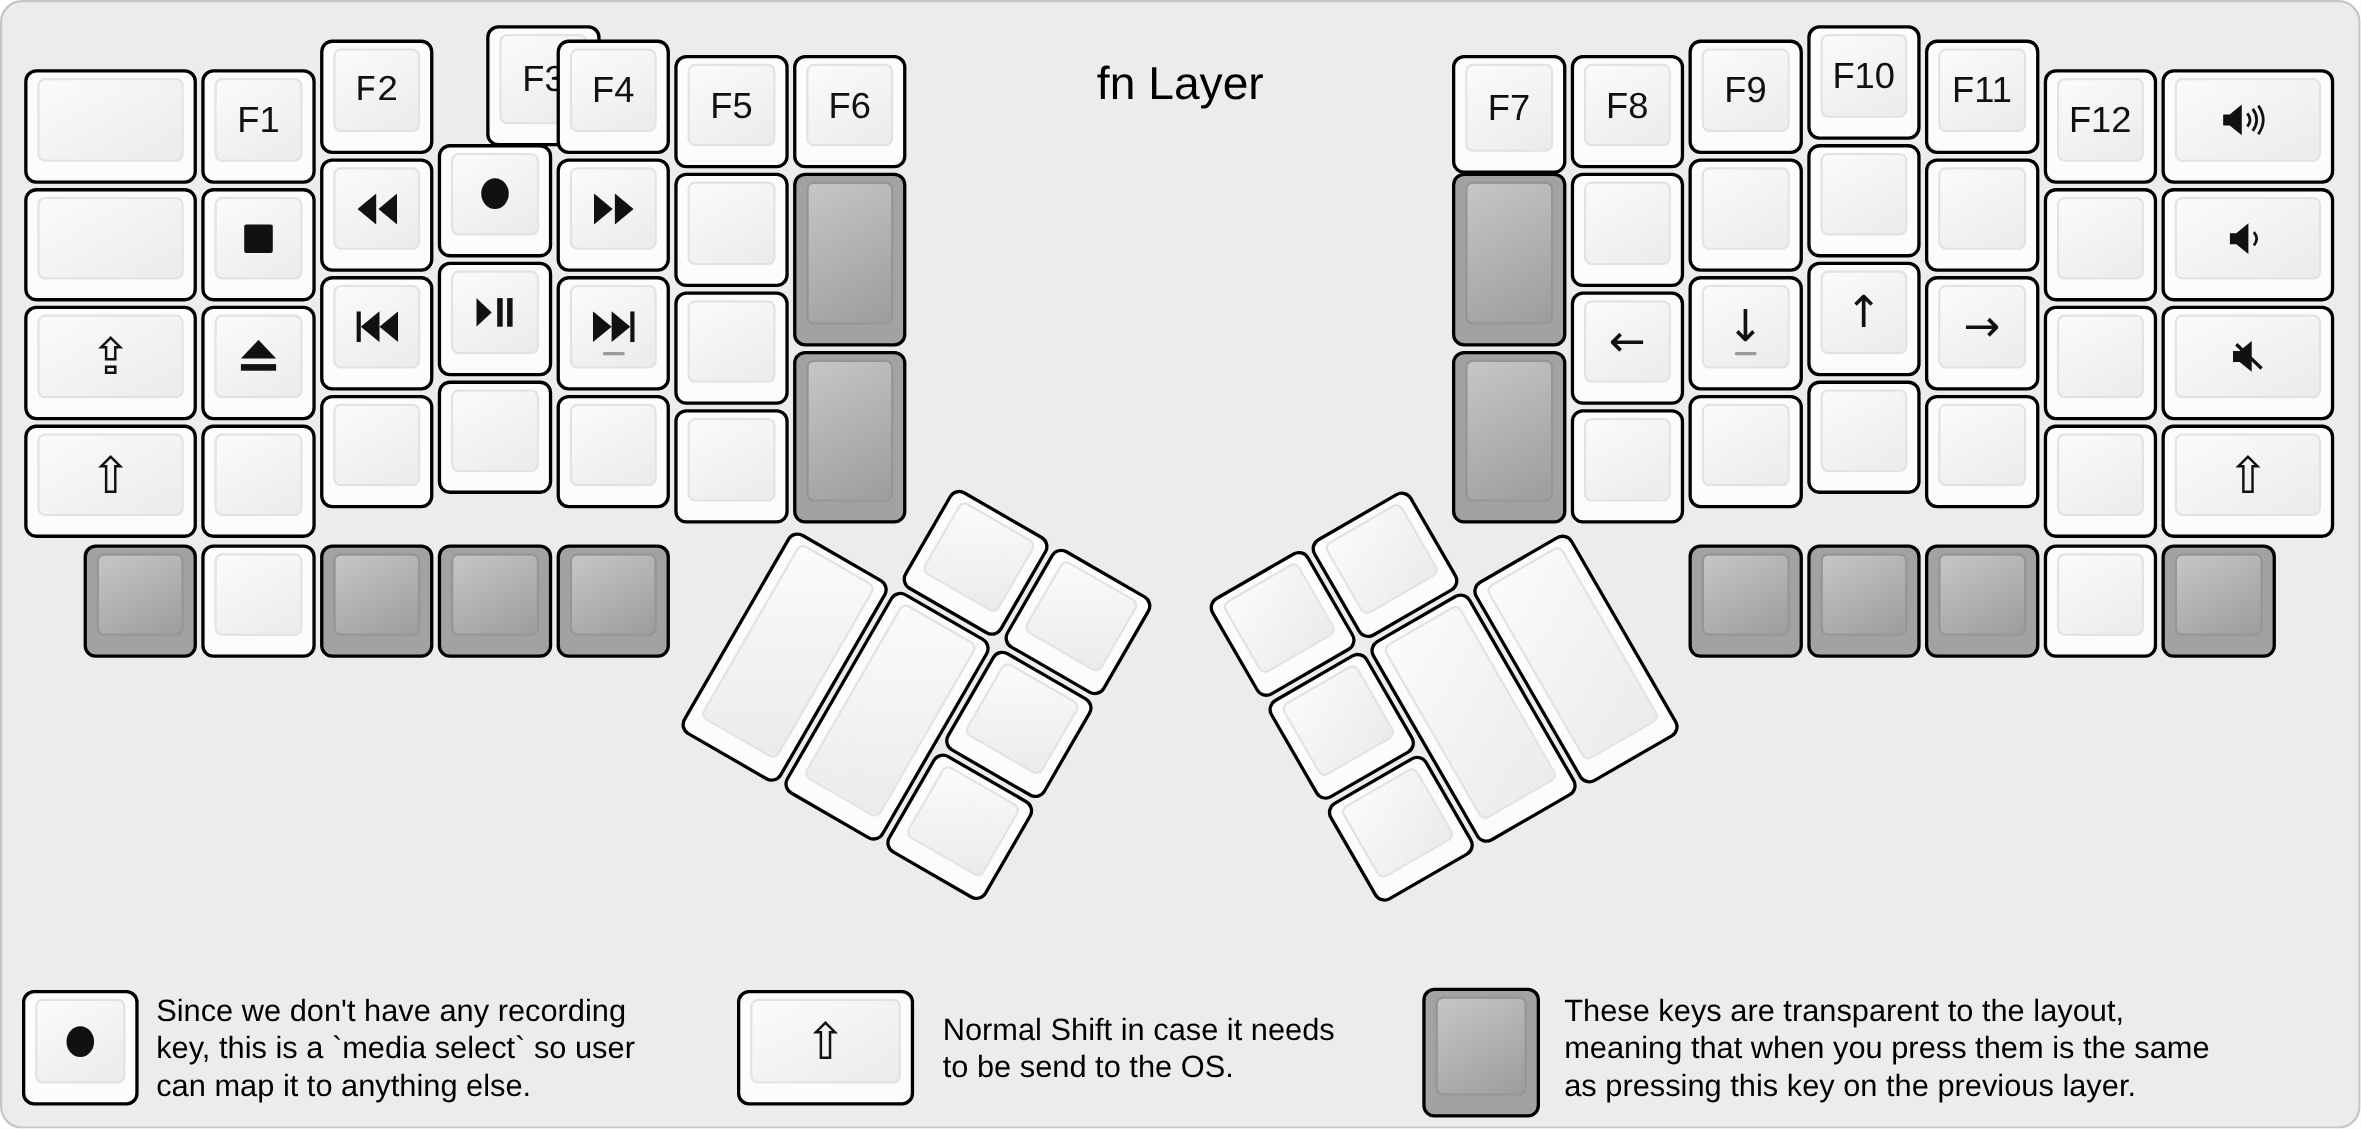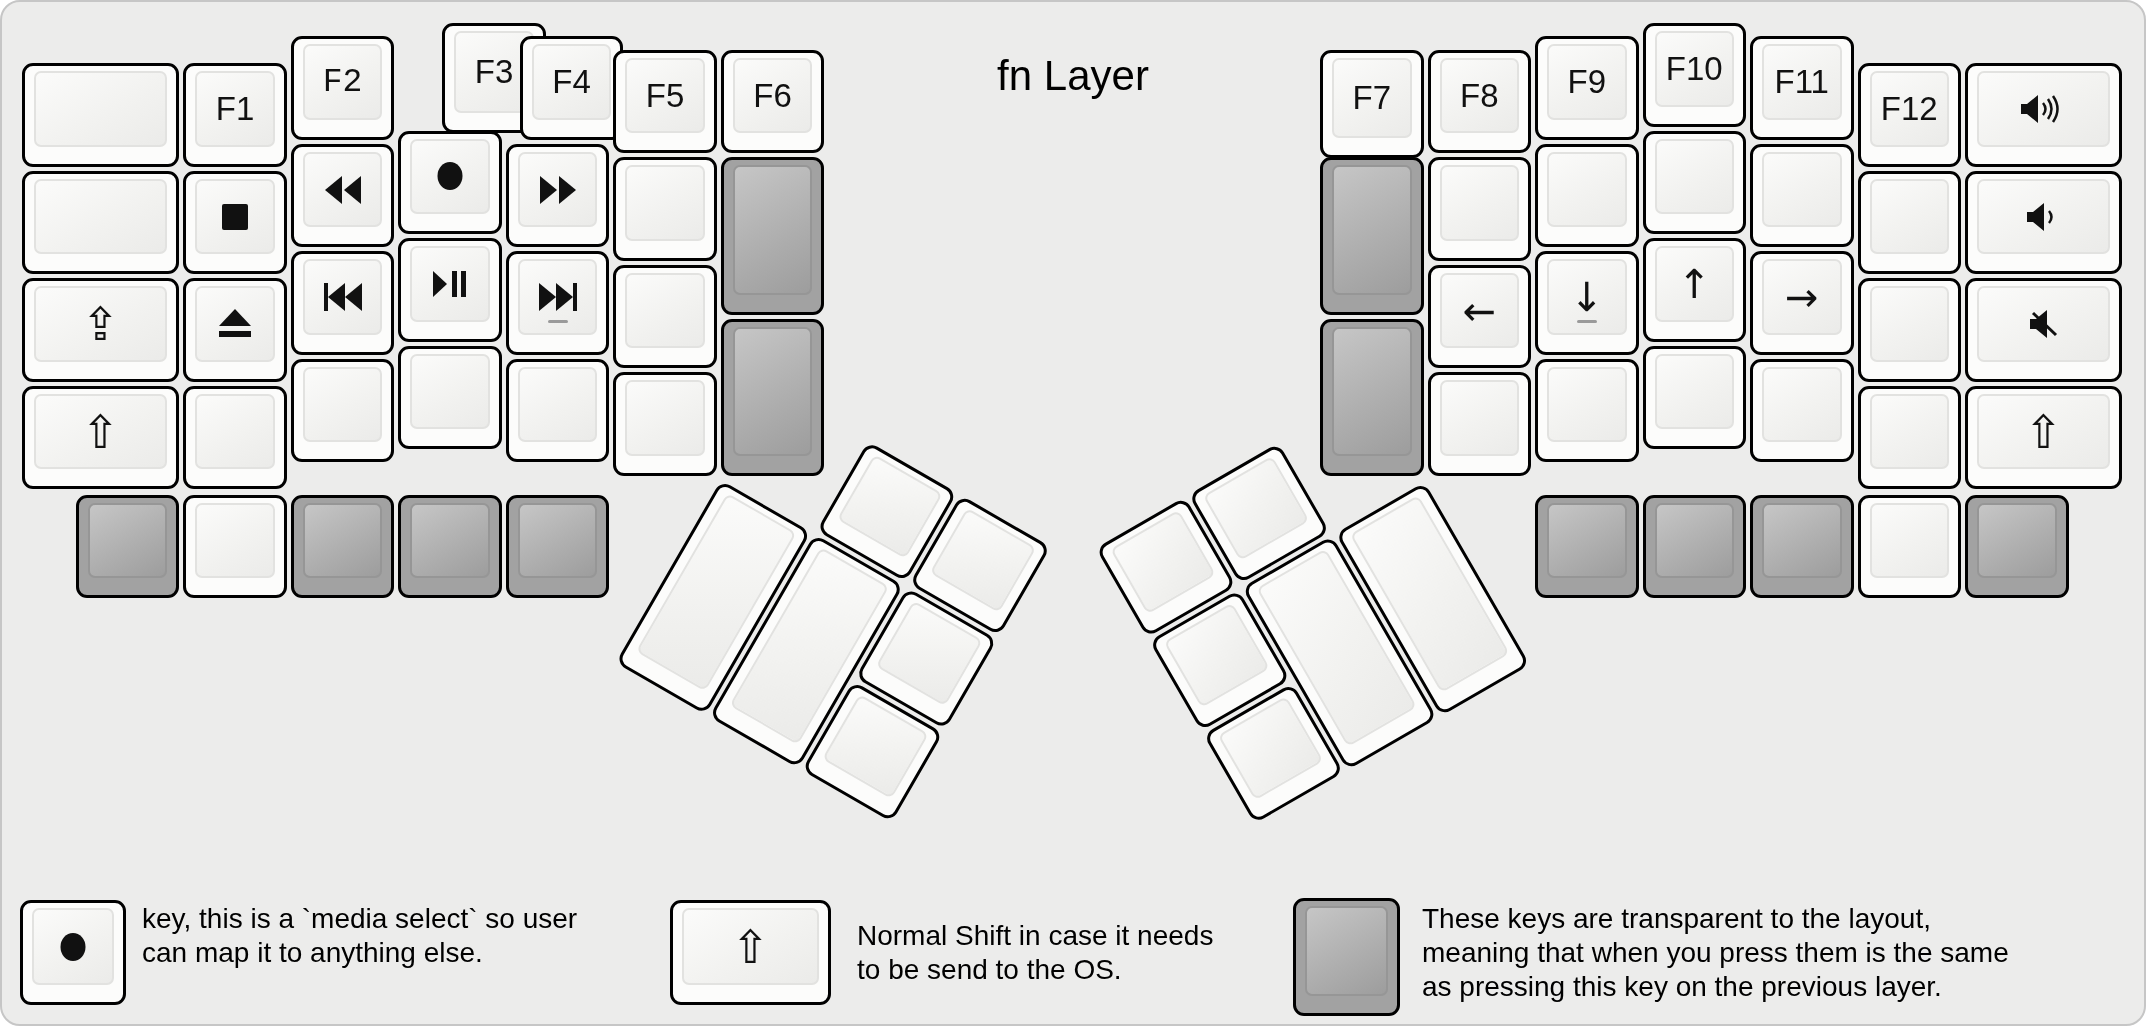--- a/index.html
+++ b/index.html
@@ -165,21 +165,21 @@
             </svg>
           </span>
         </div>
       </div>
       <div class="key white" style="left: 396.25px; top: 343.5px; width: 103.5px; height: 103.5px;">
         <div class="cap"></div>
       </div>
       <div class="key gray" style="left: 396.25px; top: 492.925px; width: 103.5px; height: 103.5px;">
         <div class="cap"></div>
       </div>
-      <div class="key white" style="left: 503.75px; top: 34.4375px; width: 103.5px; height: 103.5px; margin-left: 14px;">
+      <div class="key white" style="left: 503.75px; top: 34.4375px; width: 103.5px; height: 103.5px;">
         <div class="cap">
           <span class="klabel">F4</span>
         </div>
       </div>
       <div class="key white" style="left: 503.75px; top: 141.938px; width: 103.5px; height: 103.5px;">
         <div class="cap">
           <span class="kicon">
             <svg width="36" height="28" viewBox="0 0 36 28">
               <polygon points="0,0 0,28 17,14" fill="#111"></polygon>
               <polygon points="19,0 19,28 36,14" fill="#111"></polygon>
@@ -423,20 +423,21 @@
       <div id="legend-key-0" class="key white" style="left:18px;top:898px;width:106px;height:105px;">
           <div class="cap">
             <span class="kicon">
               <svg width="30" height="32" viewBox="0 0 30 32">
                 <ellipse cx="15" cy="16" rx="12.5" ry="14" fill="#111"></ellipse>
               </svg>
             </span>
           </div>
         </div>
       <div class="legend-text" style="left:140px;top:900px;">
+        <div>Since we don't have any recording</div>
         <div>key, this is a `media select` so user</div>
         <div>can map it to anything else.</div>
       </div>
     </div>
 
     <div>
       <div id="legend-key-1" class="key white" style="left:668px;top:898px;width:161px;height:105px;">
           <div class="cap">
             <span class="legend-glyph">⇧</span>
           </div>

